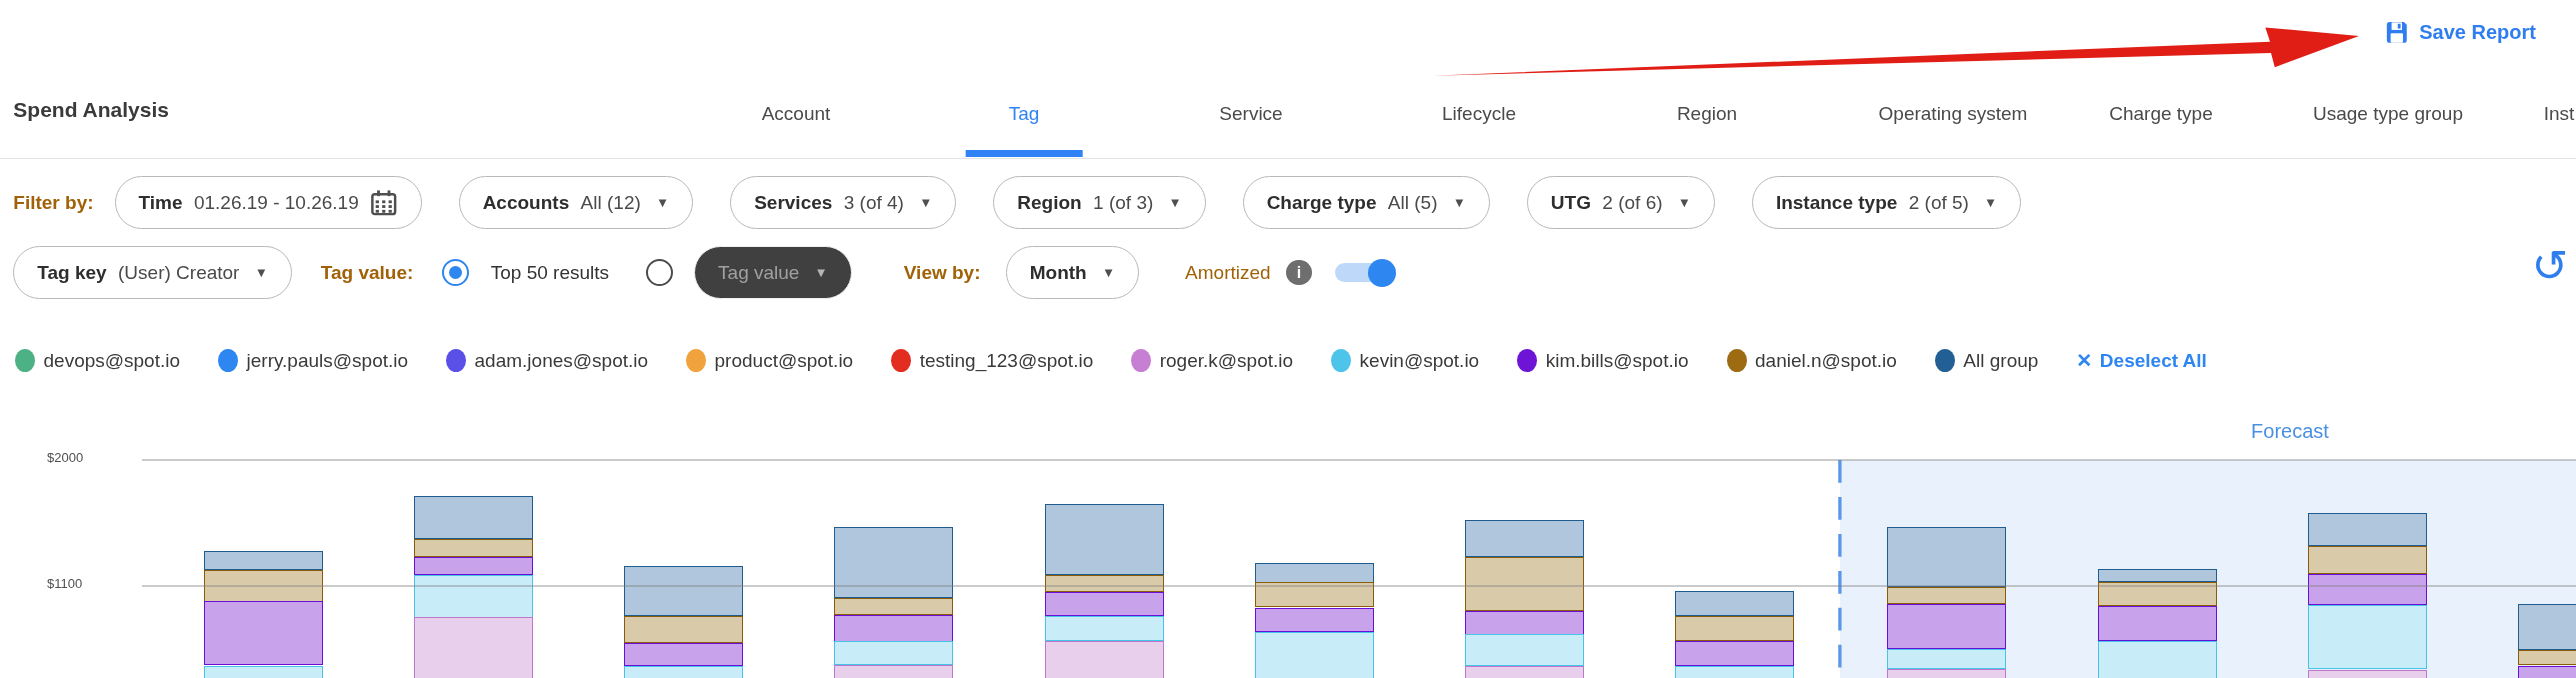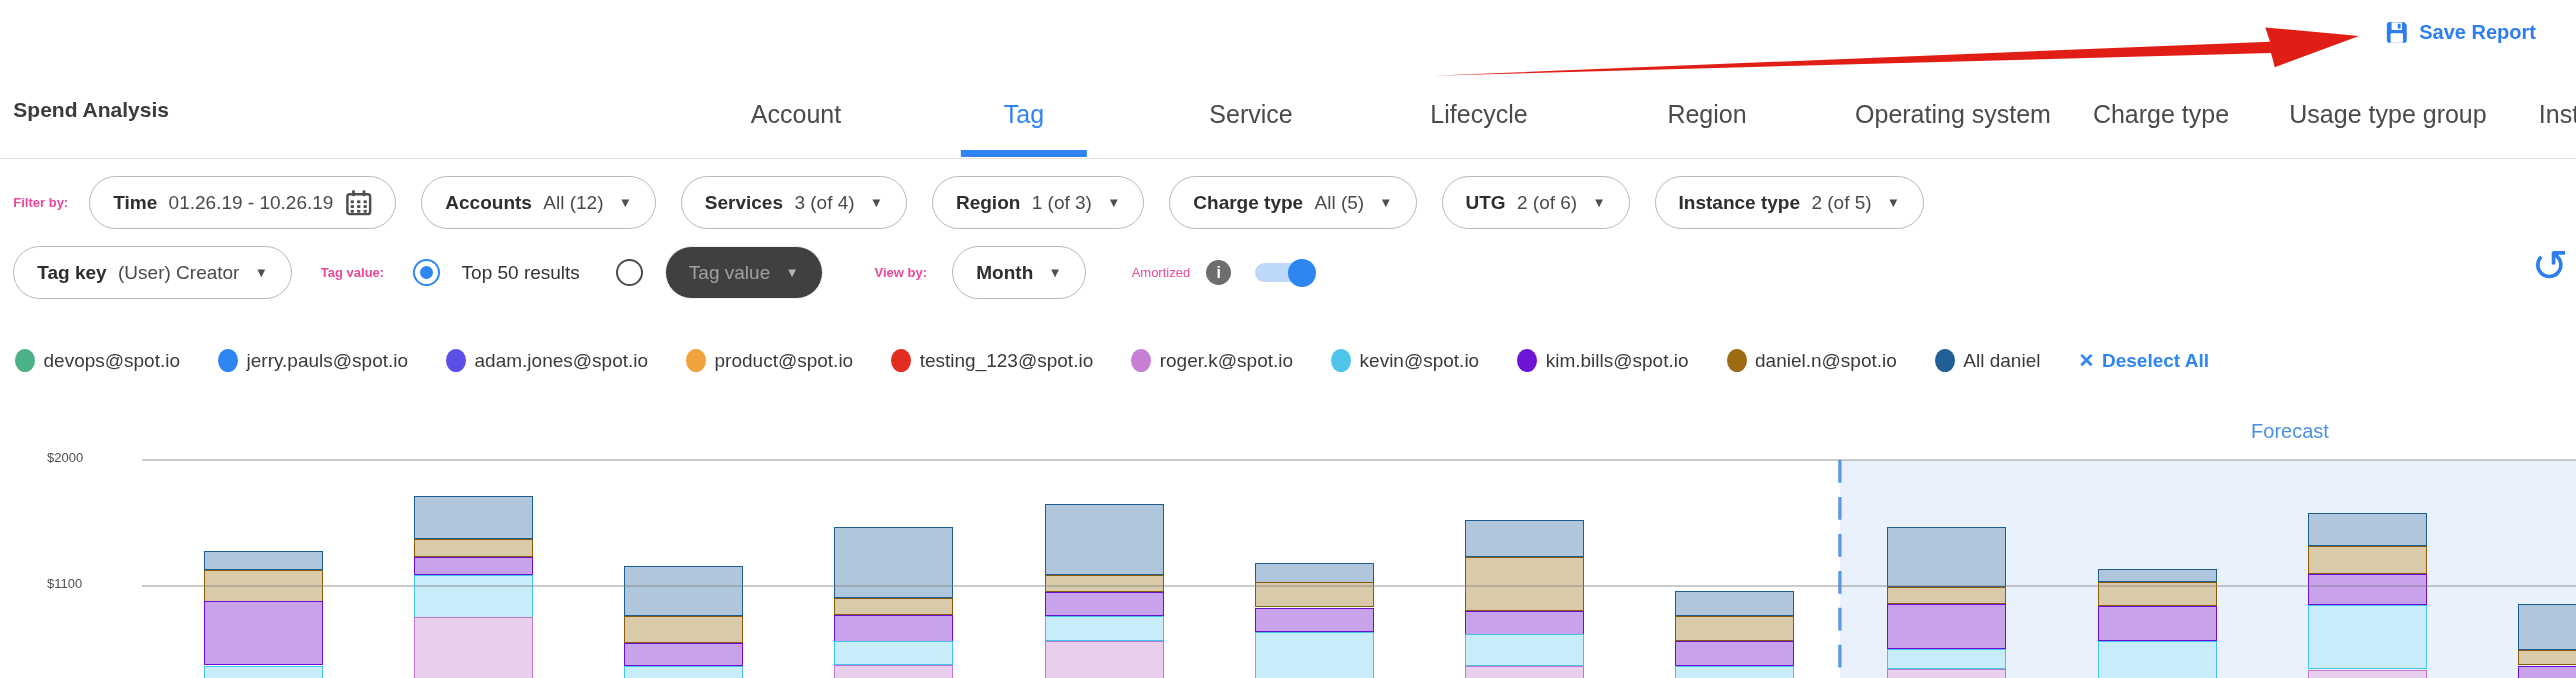--- a/index.html
+++ b/index.html
@@ -5,29 +5,29 @@
   html,body{margin:0;padding:0;}
   body{
     width:2576px;height:678px;overflow:hidden;position:relative;
     background:#ffffff;
     font-family:"Liberation Sans", sans-serif;
     color:#3c3c3c;
   }
   
   .topbar{position:absolute;left:0;top:0;width:2576px;height:158px;background:#fff;border-bottom:1.9px solid #e4e4e4;z-index:6;}
   .page-title{position:absolute;left:13.3px;top:98px;font-size:21px;font-weight:bold;color:#3a3a3a;}
-  .tab{position:absolute;top:95px;transform:translateX(-50%);font-size:25px;color:#4a4a4a;height:62px;line-height:38px;cursor:pointer;white-space:nowrap;}
+  .tab{position:absolute;top:95px;transform:translateX(-50%);font-size:19px;color:#4a4a4a;height:62px;line-height:38px;cursor:pointer;white-space:nowrap;}
   .tab.active{color:#3083f5;}
   .tab.active::after{content:"";position:absolute;left:-43px;right:-43px;bottom:0;height:6.6px;background:#3083f5;}
   .save-btn{position:absolute;right:34px;top:19px;display:flex;align-items:center;gap:9.5px;border:none;background:none;color:#2f7ef0;font-weight:bold;font-size:20px;font-family:inherit;cursor:pointer;}
   .arrow-svg{position:absolute;left:0;top:0;pointer-events:none;z-index:9;}
   
   .frow1{position:absolute;left:13.3px;top:176px;display:flex;align-items:center;gap:21px;}
   .frow2{position:absolute;left:13.3px;top:246px;display:flex;align-items:center;gap:29px;}
-  .flabel{font-weight:bold;font-size:13px;color:#ec4899;white-space:nowrap;}
+  .flabel{font-weight:bold;font-size:19px;color:#a16207;white-space:nowrap;}
   .pill{display:flex;align-items:center;gap:11.4px;height:51px;padding:0 23px;border:1.9px solid #b9b9b9;border-radius:26.5px;background:#fff;font-size:19px;cursor:pointer;white-space:nowrap;}
   .pill .lbl{font-weight:bold;color:#2e2e2e;}
   .pill .val{color:#4a4a4a;}
   .caret{font-size:13.3px;color:#4f4f4f;margin-left:3.8px;}
   .pill.disabled{background:#404040;border-color:#f0f0f0;cursor:default;}
   .pill.disabled .lbl{color:#a0a0a0;font-weight:normal;}
   .pill.disabled .caret{color:#b5b5b5;}
   .radio{width:23px;height:23px;border-radius:50%;border:2.8px solid #4c4c4c;background:#fff;position:relative;cursor:pointer;flex:none;}
   .radio.checked{border-color:#2e86f0;}
   .radio.checked::after{content:"";position:absolute;left:4.7px;top:4.7px;width:13.3px;height:13.3px;border-radius:50%;background:#2e86f0;}
@@ -77,21 +77,21 @@
     </span>
     <span>Save Report</span>
   </button>
   <svg class="arrow-svg" width="2576" height="158" viewBox="0 0 2720 167">
     <polygon points="1513,80 2398,44 2393,29 2492,38 2403,71 2399,56" fill="#e01e16"></polygon>
   </svg>
 </div>
 
 <div class="frow1">
   <span class="flabel">Filter by:</span>
-  <span id="pills-row1" style="display:flex;gap:25px;align-items:center;">
+  <span id="pills-row1" style="display:flex;gap:37px;align-items:center;">
       <div class="pill">
         <span class="lbl">Time</span>
         <span class="val">01.26.19 - 10.26.19</span>
         <span style="display: flex;">
           <svg width="27.5" height="27.5" viewBox="0 0 29 29">
             <rect x="2.5" y="5.5" width="24" height="21" rx="2.5" fill="none" stroke="#4f4f4f" stroke-width="2.6"></rect>
             <rect x="7.5" y="1.5" width="3" height="6" fill="#4f4f4f"></rect>
             <rect x="18.5" y="1.5" width="3" height="6" fill="#4f4f4f"></rect>
             <g fill="#4f4f4f">
               <rect x="6" y="12" width="3.4" height="3"></rect>
@@ -200,21 +200,21 @@
     <div class="legend-item">
       <span class="dot" style="background: rgb(109, 20, 214);"></span>
       <span>kim.bills@spot.io</span>
     </div>
     <div class="legend-item">
       <span class="dot" style="background: rgb(156, 107, 18);"></span>
       <span>daniel.n@spot.io</span>
     </div>
     <div class="legend-item">
       <span class="dot" style="background: rgb(33, 95, 148);"></span>
-      <span>All daniel</span>
+      <span>All group</span>
     </div>
     <div class="deselect">
       <span>✕</span>
       <span>Deselect All</span>
     </div>
   </div>
 
 <div class="chart-layer" id="chart">
     <div class="forecast-region" style="left: 1840px; top: 460px; width: 736px; height: 237px; background: rgb(233, 241, 252);"></div>
     <div class="forecast-label" style="left: 2214px; top: 420px; color: rgb(74, 144, 226);">Forecast</div>

